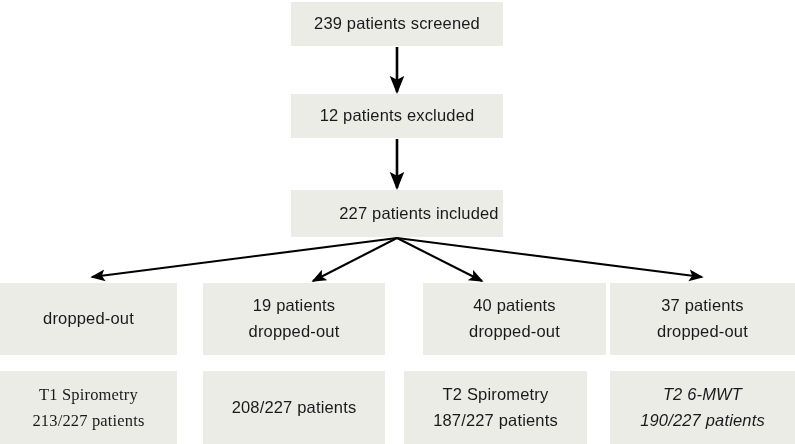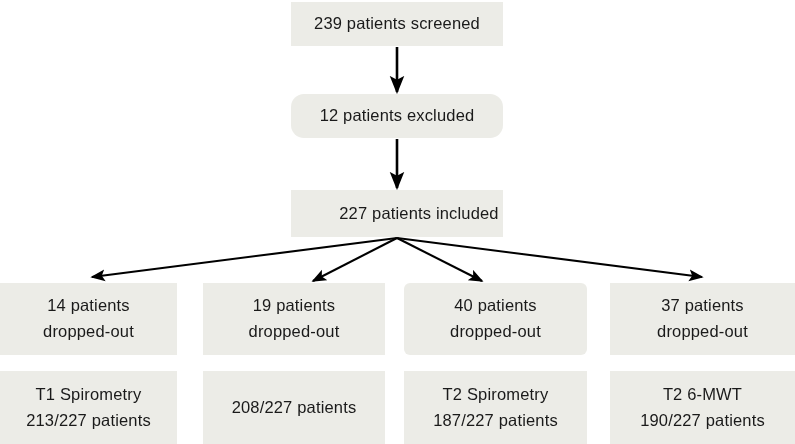--- a/index.html
+++ b/index.html
@@ -41,36 +41,36 @@
     left: 0;
     top: 0;
     width: 795px;
     height: 444px;
     overflow: visible;
     pointer-events: none;
   }
 
   
   #node-screened  { left: 291px; top: 2px;   width: 212px; height: 44px; }
-  #node-excluded  { left: 291px; top: 94px;  width: 212px; height: 44px; border-radius: 13px; }
+  #node-excluded  { left: 291px; top: 94px;  width: 212px; height: 44px; }
   #node-included  { left: 291px; top: 190px; width: 212px; height: 47px; padding-left: 44px; }
 
   
   .dropout-row .node { top: 283px; height: 72px; }
   #node-drop-1 { left: 0px;   width: 177px; }
   #node-drop-2 { left: 203px; width: 182px; }
-  #node-drop-3 { left: 404px; width: 183px; border-radius: 6px; }
+  #node-drop-3 { left: 423px; width: 183px; }
   #node-drop-4 { left: 610px; width: 185px; }
 
   
   .result-row .node { top: 371px; height: 73px; }
-  #node-res-1 { left: 0px;   width: 177px; }
+  #node-res-1 { left: 0px;   width: 177px; font-family: Liberation Serif, serif; }
   #node-res-2 { left: 203px; width: 182px; }
   #node-res-3 { left: 404px; width: 183px; }
-  #node-res-4 { left: 610px; width: 185px; }
+  #node-res-4 { left: 610px; width: 185px; font-style: italic; }
 </style>
 </head>
 <body>
 
 <div id="flowchart">
 
   <svg class="connectors" viewBox="0 0 795 444" xmlns="http://www.w3.org/2000/svg">
     <defs>
       <marker id="arrowhead" markerWidth="7" markerHeight="7" refX="6.2" refY="3" orient="auto" markerUnits="strokeWidth">
         <path d="M0,0.2 L7,3 L0,5.8 L1.5,3 Z" fill="#000000"></path>
@@ -97,21 +97,20 @@
   <div class="node" id="node-excluded">
     <span class="line">12 patients excluded</span>
   </div>
 
   <div class="node" id="node-included">
     <span class="line">227 patients included</span>
   </div>
 
   <div class="dropout-row">
     <div class="node" id="node-drop-1">
-      <span class="line">14 patients</span>
       <span class="line">dropped-out</span>
     </div>
     <div class="node" id="node-drop-2">
       <span class="line">19 patients</span>
       <span class="line">dropped-out</span>
     </div>
     <div class="node" id="node-drop-3">
       <span class="line">40 patients</span>
       <span class="line">dropped-out</span>
     </div>

